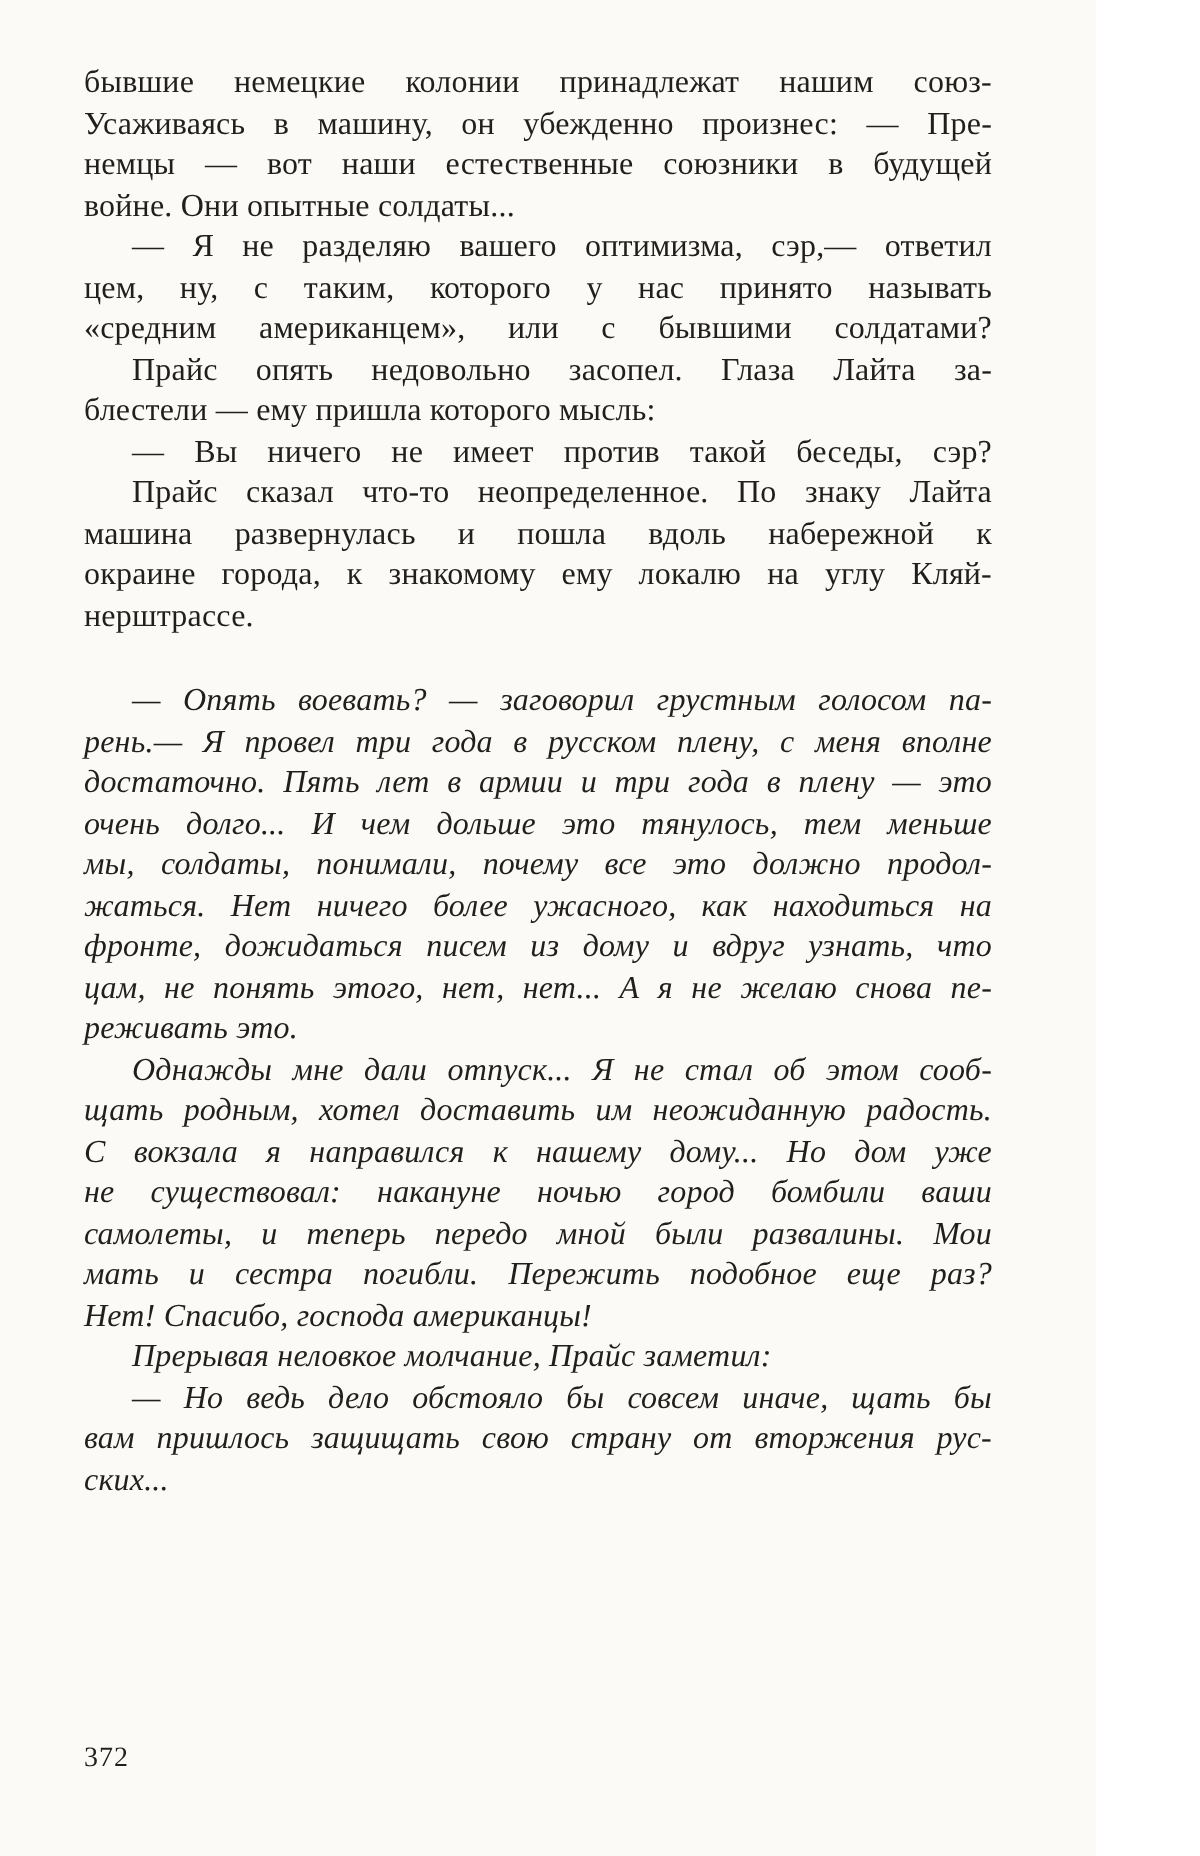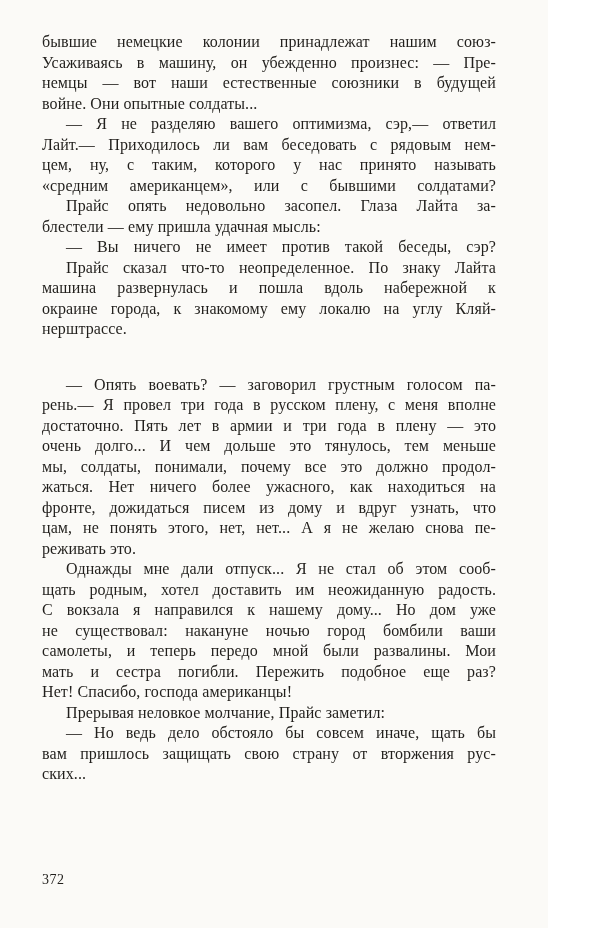--- a/index.html
+++ b/index.html
@@ -16,21 +16,21 @@
     width: 548px;
     height: 928px;
     background: var(--paper);
     color: var(--ink);
     font-family: "Liberation Serif", "DejaVu Serif", serif;
     font-size: 16px;
     overflow: hidden;
     padding: 32px 52px 0 42px;
   }
   .block { display: block; }
-  .block + .block { margin-top: 35px; }
+  .block + .block { margin-top: 22px; font-style: italic; }
   .paragraph { display: block; }
   .line {
     line-height: 20.5px;
     height: 20.5px;
     white-space: nowrap;
     text-align: justify;
     text-align-last: justify;
     letter-spacing: 0.1px;
   }
   .line.indent { padding-left: 24px; }
@@ -52,27 +52,26 @@
         <div class="paragraph">
           <div class="line">бывшие немецкие колонии принадлежат нашим союз-</div>
         </div>
         <div class="paragraph">
           <div class="line">Усаживаясь в машину, он убежденно произнес: — Пре-</div>
           <div class="line">немцы — вот наши естественные союзники в будущей</div>
           <div class="line no-stretch">войне. Они опытные солдаты...</div>
         </div>
         <div class="paragraph">
           <div class="line indent">— Я не разделяю вашего оптимизма, сэр,— ответил</div>
-          <div class="line">Лайт.— Приходилось ли вам беседовать с рядовым нем-</div>
           <div class="line">цем, ну, с таким, которого у нас принято называть</div>
           <div class="line">«средним американцем», или с бывшими солдатами?</div>
         </div>
         <div class="paragraph">
           <div class="line indent">Прайс опять недовольно засопел. Глаза Лайта за-</div>
-          <div class="line no-stretch">блестели — ему пришла удачная мысль:</div>
+          <div class="line no-stretch">блестели — ему пришла которого мысль:</div>
         </div>
         <div class="paragraph">
           <div class="line indent">— Вы ничего не имеет против такой беседы, сэр?</div>
         </div>
         <div class="paragraph">
           <div class="line indent">Прайс сказал что-то неопределенное. По знаку Лайта</div>
           <div class="line">машина развернулась и пошла вдоль набережной к</div>
           <div class="line">окраине города, к знакомому ему локалю на углу Кляй-</div>
           <div class="line no-stretch">нерштрассе.</div>
         </div>

